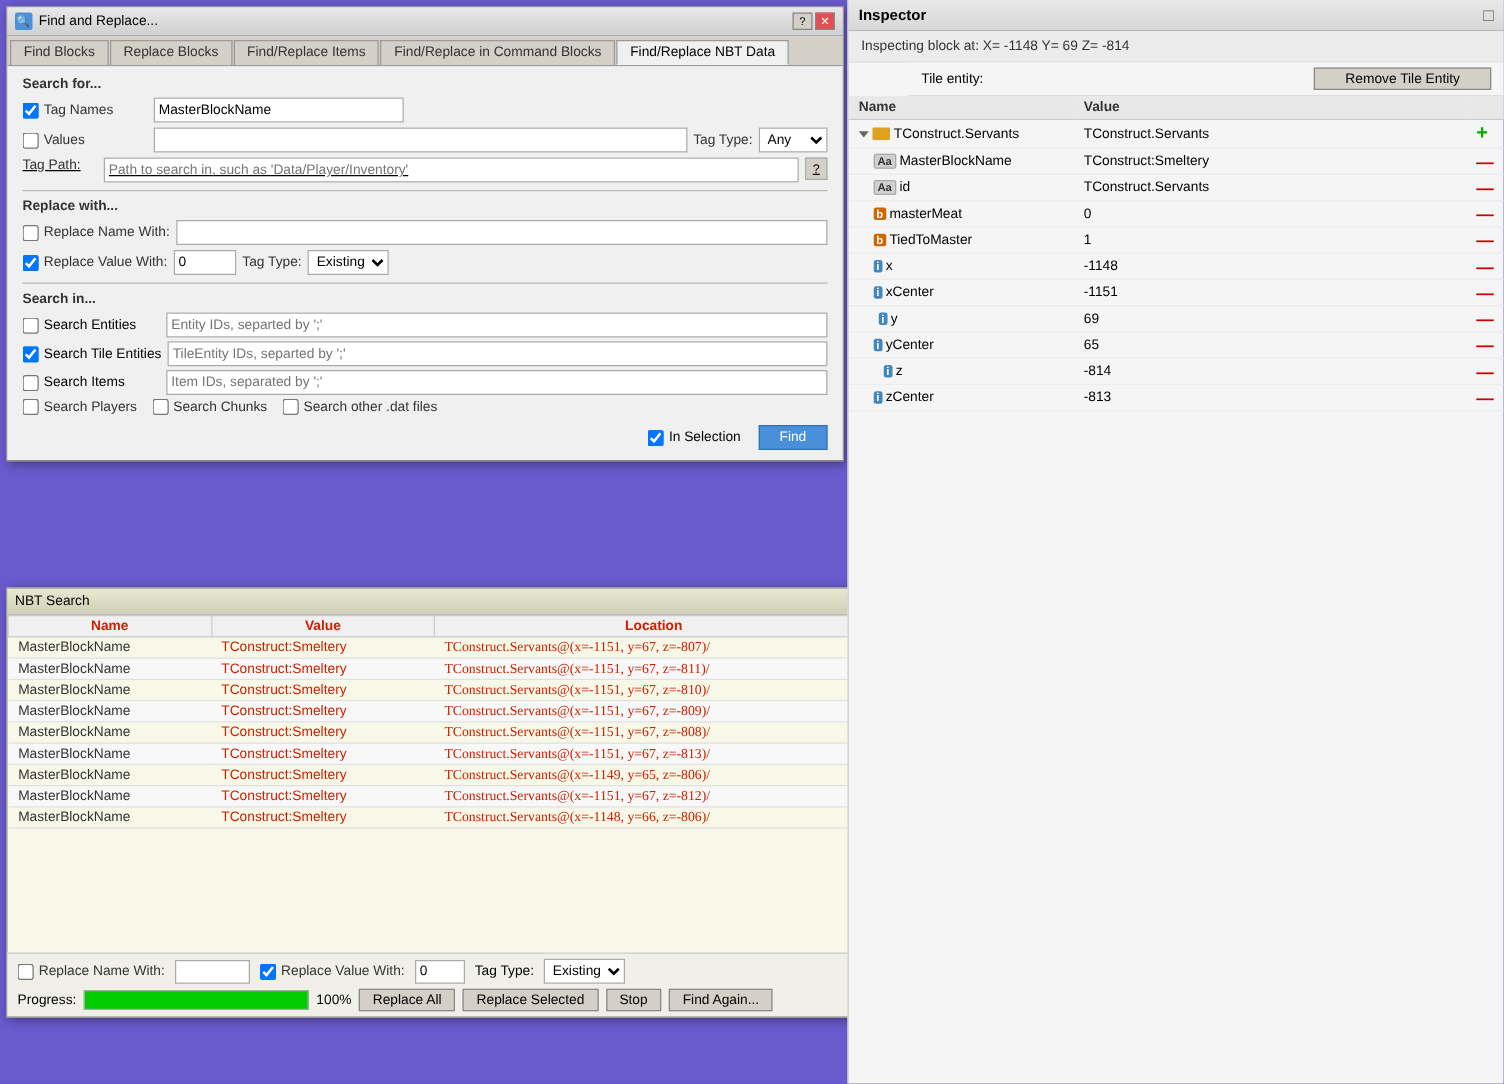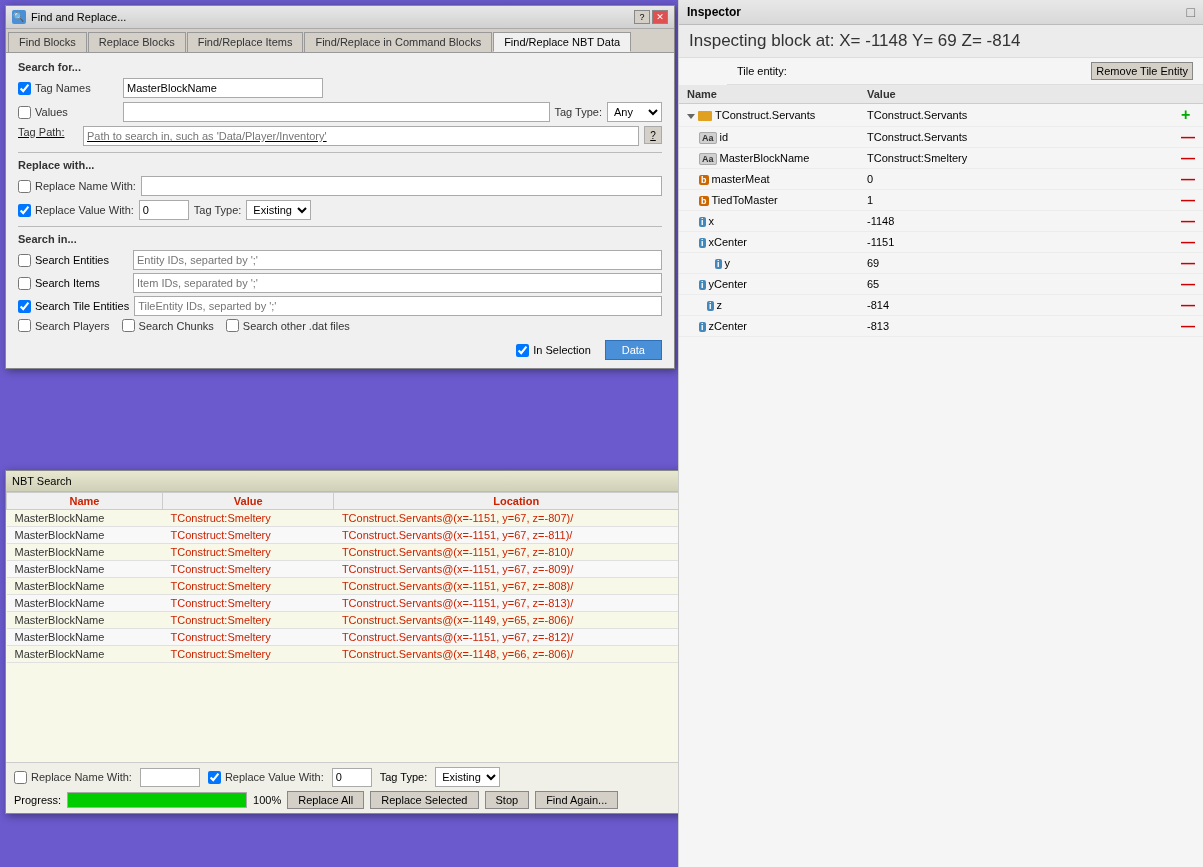--- a/index.html
+++ b/index.html
@@ -296,21 +296,21 @@
       padding: 2px 8px;
       font-size: 11px;
     }
 
     .nbt-table tr:nth-child(even) td {
       background: #f8f8f8;
     }
 
     .nbt-table .col-name { color: #333; }
     .nbt-table .col-value { color: #cc2200; }
-    .nbt-table .col-location { color: #cc2200; }
+    .nbt-table .col-location { color: #cc2200; font-family: Liberation Serif, serif; }
 
     .nbt-bottom {
       padding: 4px 8px;
       background: #f0f0e8;
       border-top: 1px solid #ccc;
     }
 
     .nbt-bottom-row1 {
       display: flex;
       align-items: center;
@@ -375,38 +375,38 @@
     }
 
     .inspector-maximize {
       margin-left: auto;
       font-size: 14px;
       color: #666;
     }
 
     .inspector-info {
       padding: 6px 10px;
-      font-size: 17px;
+      font-size: 11px;
       color: #333;
       background: #ececec;
       border-bottom: 1px solid #ddd;
     }
 
     .inspector-tile-entity {
       padding: 4px 10px;
       display: flex;
       align-items: center;
       justify-content: space-between;
       border-bottom: 1px solid #ddd;
       background: #f5f5f5;
       margin-left: 48px;
     }
 
     .remove-btn {
-      padding: 2px 4px;
+      padding: 2px 24px;
       background: #d4d0c8;
       border: 1px solid #888;
       cursor: pointer;
       font-size: 11px;
     }
 
     .inspector-table {
       width: 100%;
       border-collapse: collapse;
     }
@@ -597,32 +597,32 @@
     <div class="search-row">
       <label class="search-checkbox-label">
         <input type="checkbox" style="">
         <span>Search Entities</span>
       </label>
       <input type="text" class="search-input" placeholder="Entity IDs, separted by ';'" style="">
     </div>
 
     <div class="search-row">
       <label class="search-checkbox-label">
+        <input type="checkbox" checked="" style="">
+        <span>Search Tile Entities</span>
+      </label>
+      <input type="text" class="search-input" placeholder="TileEntity IDs, separted by ';'" style="">
+    </div>
+
+    <div class="search-row">
+      <label class="search-checkbox-label">
         <input type="checkbox" style="">
         <span>Search Items</span>
       </label>
       <input type="text" class="search-input" placeholder="Item IDs, separated by ';'" style="">
-    </div>
-
-    <div class="search-row">
-      <label class="search-checkbox-label">
-        <input type="checkbox" checked="" style="">
-        <span>Search Tile Entities</span>
-      </label>
-      <input type="text" class="search-input" placeholder="TileEntity IDs, separted by ';'" style="">
     </div>
 
     <div class="multi-check-row">
       <label class="checkbox-label">
         <input type="checkbox" style="">
         <span>Search Players</span>
       </label>
       <label class="checkbox-label">
         <input type="checkbox" style="">
         <span>Search Chunks</span>
@@ -631,21 +631,21 @@
         <input type="checkbox" style="">
         <span>Search other .dat files</span>
       </label>
     </div>
 
     <div class="bottom-bar">
       <div class="in-selection">
         <input type="checkbox" checked="" style="">
         <span>In Selection</span>
       </div>
-      <button class="find-btn">Data</button>
+      <button class="find-btn">Find</button>
     </div>
   </div>
 </div>
 
 <div class="nbt-search-window">
   <div class="nbt-titlebar" style="position:relative;">
     <span style="font-size:11px;font-weight:normal;">NBT Search</span>
     <div class="nbt-close-btn">✕</div>
   </div>
 
@@ -764,51 +764,51 @@
         <th style="width:30px;"></th>
       </tr>
     </thead>
     <tbody id="inspector-table-body">
     <tr>
     <td style=""><span class="arrow-down"></span><span class="folder-icon"></span>TConstruct.Servants</td>
     <td>TConstruct.Servants</td>
     <td><span class="add-btn">+</span></td>
   </tr>
         <tr>
+    <td style="padding-left: 20px;"><span class="Aa-tag">Aa</span>MasterBlockName</td>
+    <td>TConstruct:Smeltery</td>
+    <td><span class="remove-row-btn">—</span></td>
+  </tr>
+        <tr>
     <td style="padding-left: 20px;"><span class="Aa-tag">Aa</span>id</td>
     <td>TConstruct.Servants</td>
     <td><span class="remove-row-btn">—</span></td>
   </tr>
         <tr>
-    <td style="padding-left: 20px;"><span class="Aa-tag">Aa</span>MasterBlockName</td>
-    <td>TConstruct:Smeltery</td>
-    <td><span class="remove-row-btn">—</span></td>
-  </tr>
-        <tr>
     <td style="padding-left: 20px;"><span class="b-tag">b</span>masterMeat</td>
     <td>0</td>
     <td><span class="remove-row-btn">—</span></td>
   </tr>
         <tr>
     <td style="padding-left: 20px;"><span class="b-tag">b</span>TiedToMaster</td>
     <td>1</td>
     <td><span class="remove-row-btn">—</span></td>
   </tr>
         <tr>
     <td style="padding-left: 20px;"><span class="i-tag">i</span>x</td>
     <td>-1148</td>
     <td><span class="remove-row-btn">—</span></td>
   </tr>
         <tr>
     <td style="padding-left: 20px;"><span class="i-tag">i</span>xCenter</td>
     <td>-1151</td>
     <td><span class="remove-row-btn">—</span></td>
   </tr>
         <tr>
-    <td style="padding-left: 36px;"><span class="i-tag">i</span>y</td>
+    <td style="padding-left: 24px;"><span class="i-tag">i</span>y</td>
     <td>69</td>
     <td><span class="remove-row-btn">—</span></td>
   </tr>
         <tr>
     <td style="padding-left: 20px; margin-left: 36px;"><span class="i-tag">i</span>yCenter</td>
     <td>65</td>
     <td><span class="remove-row-btn">—</span></td>
   </tr>
         <tr>
     <td style="padding-left: 28px;"><span class="i-tag">i</span>z</td>

